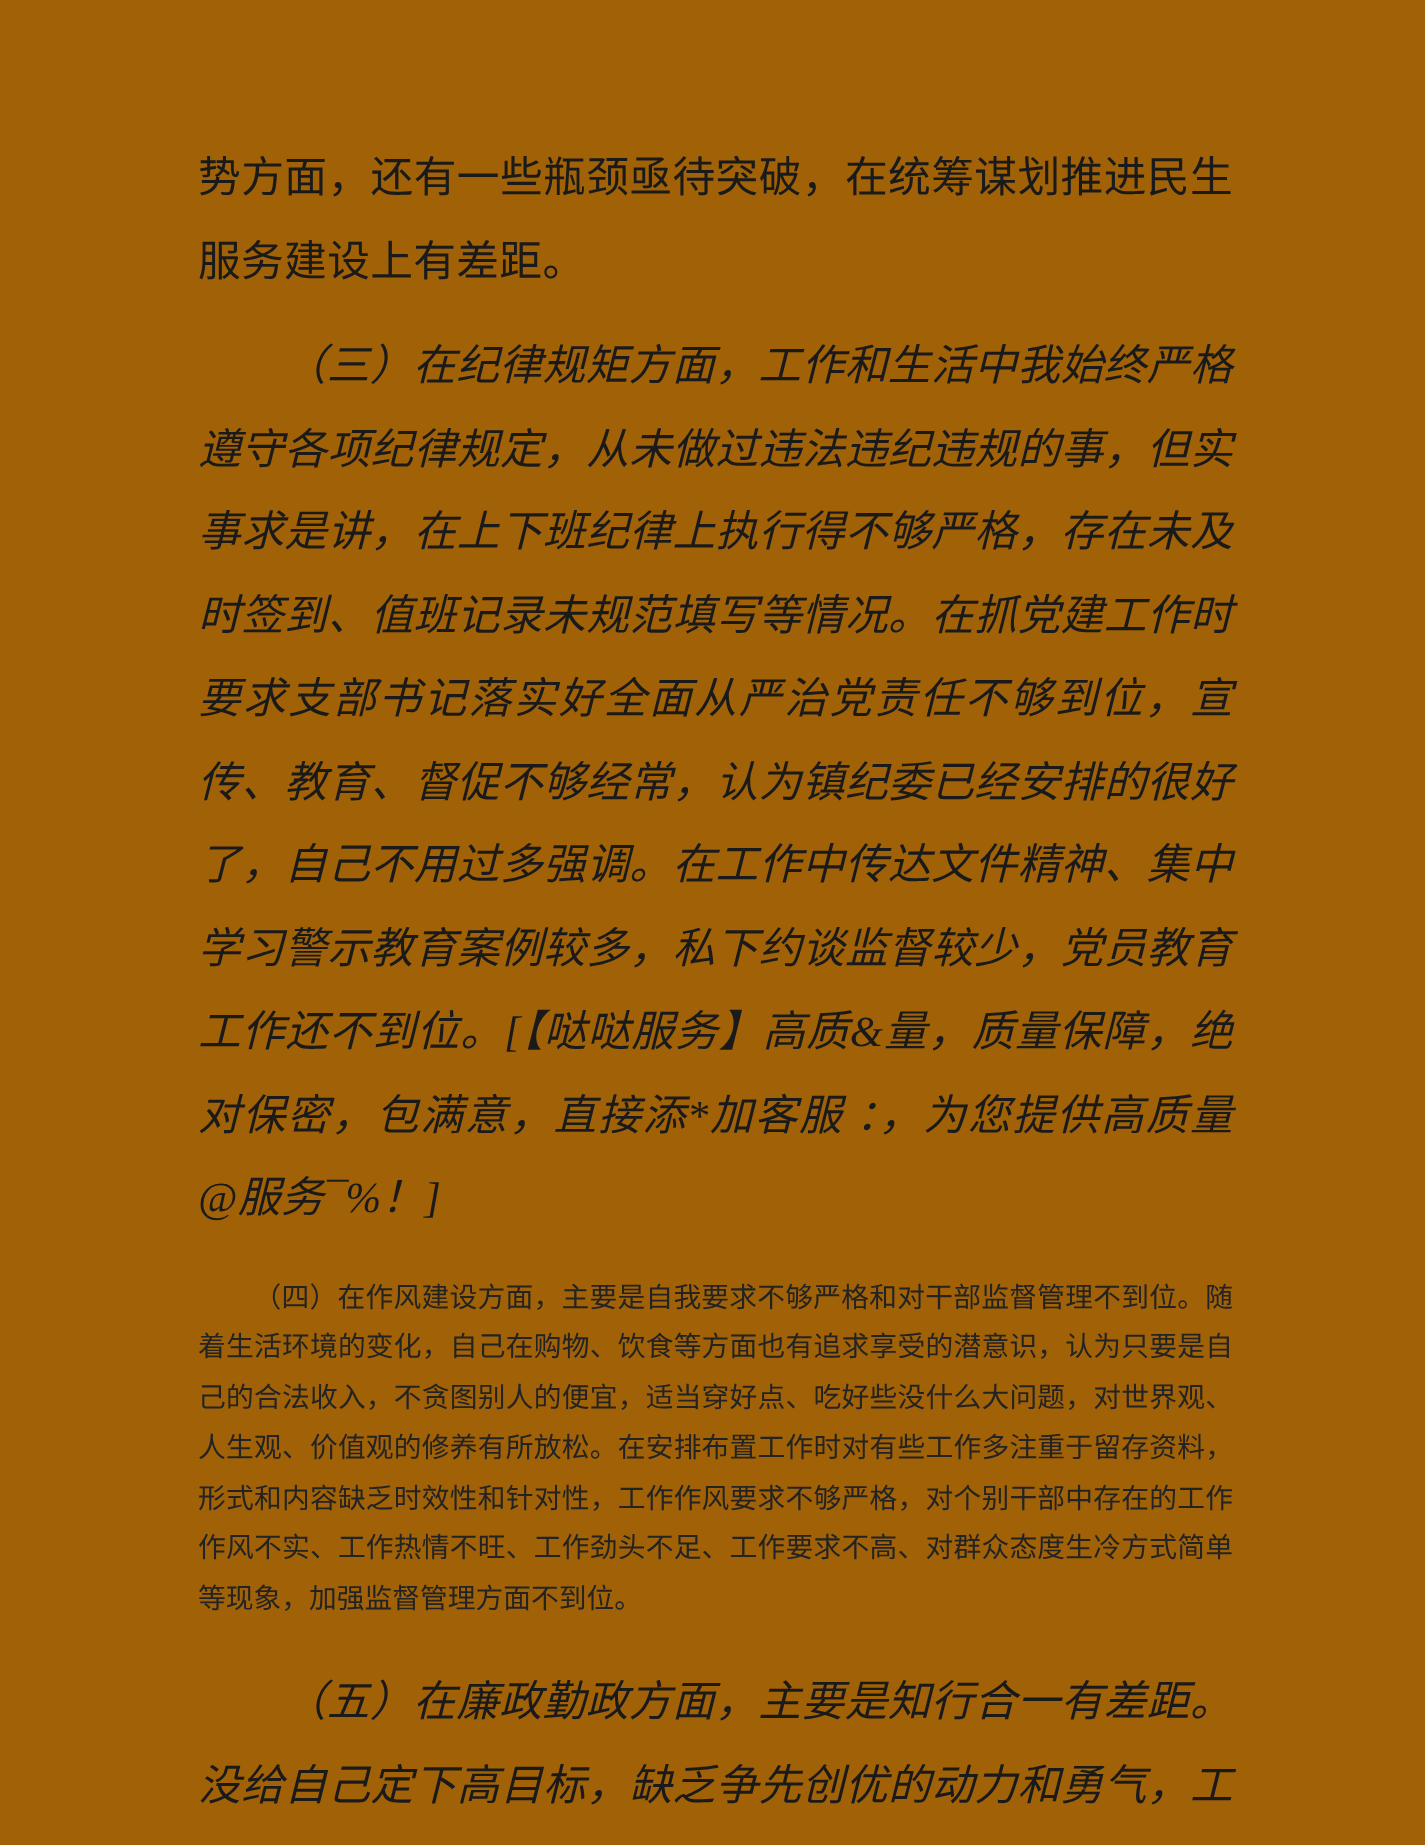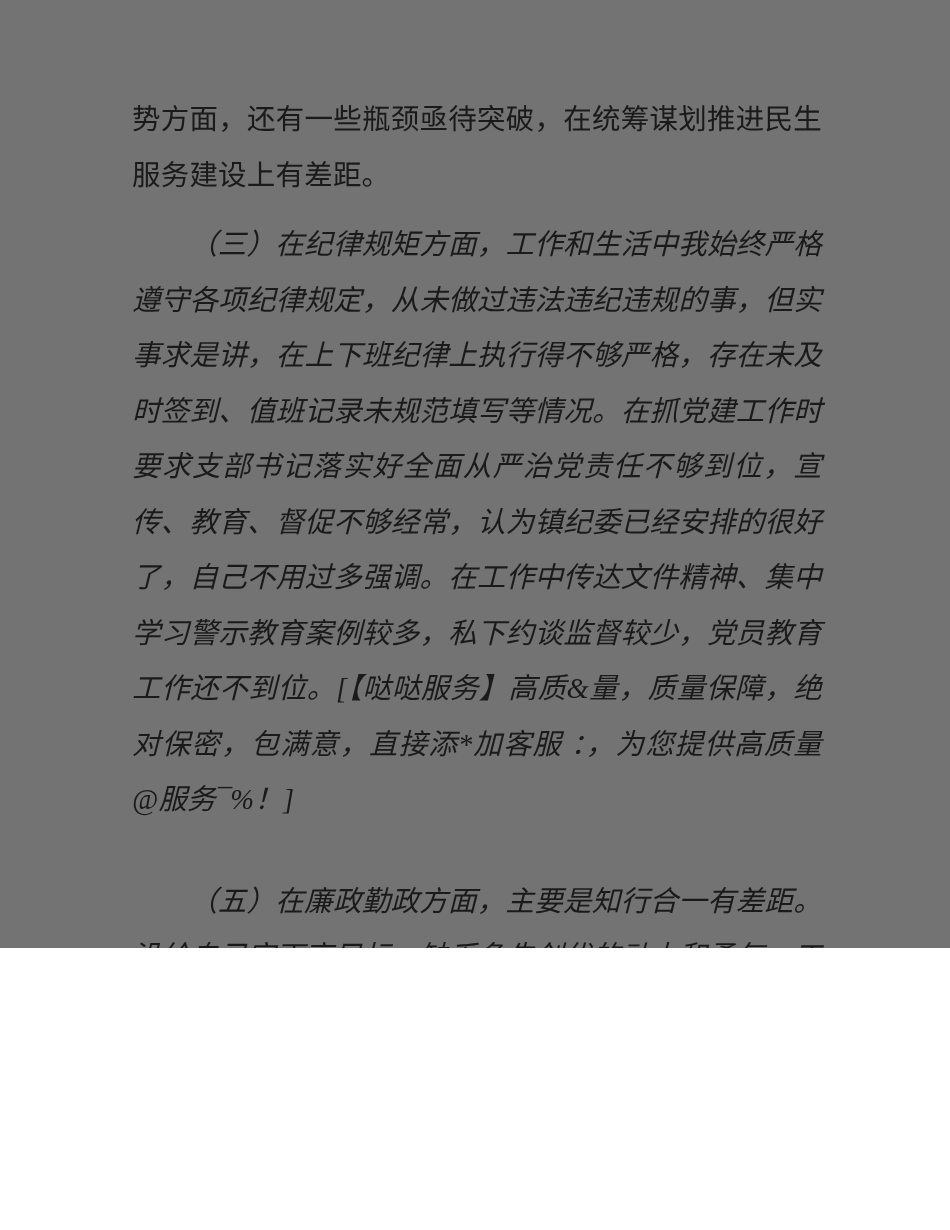--- a/index.html
+++ b/index.html
@@ -8,22 +8,22 @@
     padding: 0;
     background: #ffffff;
   }
   body {
     font-family: "Liberation Serif", "DejaVu Serif", serif;
     color: #1a1a1a;
   }
   .page {
     position: relative;
     width: 950px;
-    height: 948px;
-    background: #737373;
+    height: 1230px;
+    background: #a16207;
     overflow: hidden;
     box-sizing: border-box;
   }
   .text-block {
     position: absolute;
     left: 132px;
     top: 92px;
     width: 690px;
   }
   
@@ -67,19 +67,20 @@
   <div class="text-block">
 
     <p class="para-lg">势方面，还有一些瓶颈亟待突破，在统筹谋划推进民生服务建设上有差距。</p>
 
     <div class="gap-sm"></div>
 
     <p class="para-lg indent">（三）在纪律规矩方面，工作和生活中我始终严格遵守各项纪律规定，从未做过违法违纪违规的事，但实事求是讲，在上下班纪律上执行得不够严格，存在未及时签到、值班记录未规范填写等情况。在抓党建工作时要求支部书记落实好全面从严治党责任不够到位，宣传、教育、督促不够经常，认为镇纪委已经安排的很好了，自己不用过多强调。在工作中传达文件精神、集中学习警示教育案例较多，私下约谈监督较少，党员教育工作还不到位。[【哒哒服务】高质&amp;量，质量保障，绝对保密，包满意，直接添*加客服 ：，为您提供高质量@服务¯%！]</p>
 
     <div class="gap-md"></div>
 
+    <p class="para-sm indent">（四）在作风建设方面，主要是自我要求不够严格和对干部监督管理不到位。随着生活环境的变化，自己在购物、饮食等方面也有追求享受的潜意识，认为只要是自己的合法收入，不贪图别人的便宜，适当穿好点、吃好些没什么大问题，对世界观、人生观、价值观的修养有所放松。在安排布置工作时对有些工作多注重于留存资料，形式和内容缺乏时效性和针对性，工作作风要求不够严格，对个别干部中存在的工作作风不实、工作热情不旺、工作劲头不足、工作要求不高、对群众态度生冷方式简单等现象，加强监督管理方面不到位。</p>
 
     <div class="gap-lg"></div>
 
     <p class="para-lg indent">（五）在廉政勤政方面，主要是知行合一有差距。没给自己定下高目标，缺乏争先创优的动力和勇气，工作亮点还不够多。有时错误的认为工作上过得去就行，认为只要规规矩矩地按条款、按规章制度办事，工作不出错就问心无愧了，缺乏“冲劲”和“闯劲”。[【哒哒^@服务】高质量，质量保¯</p>
 
   </div>
 </div>
 
 </body></html>

